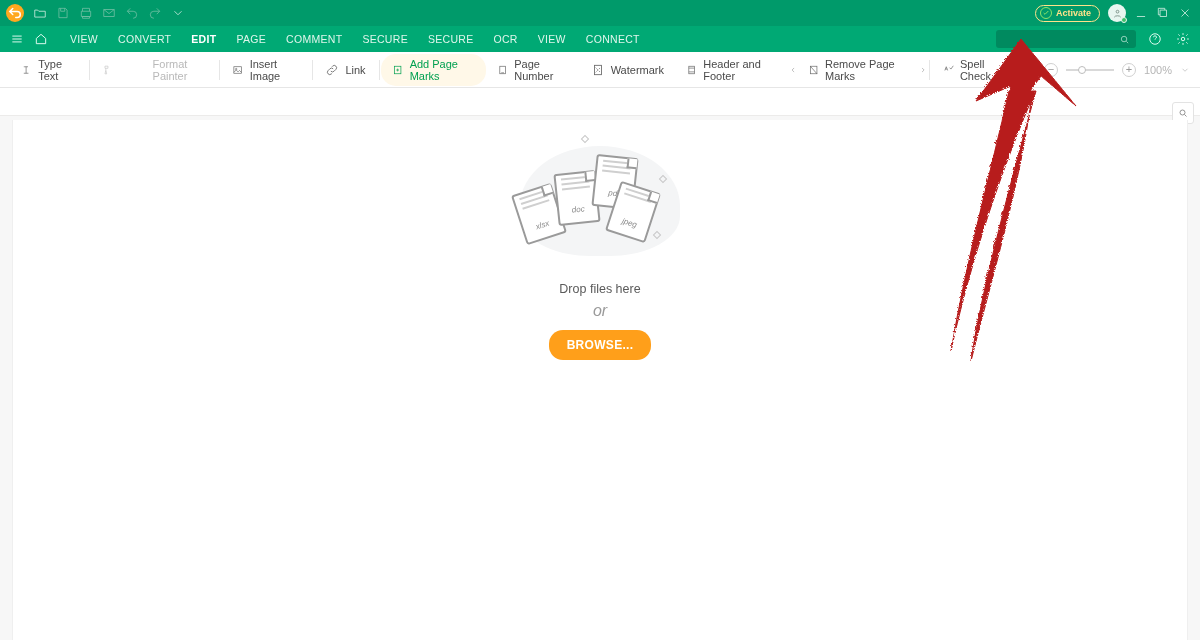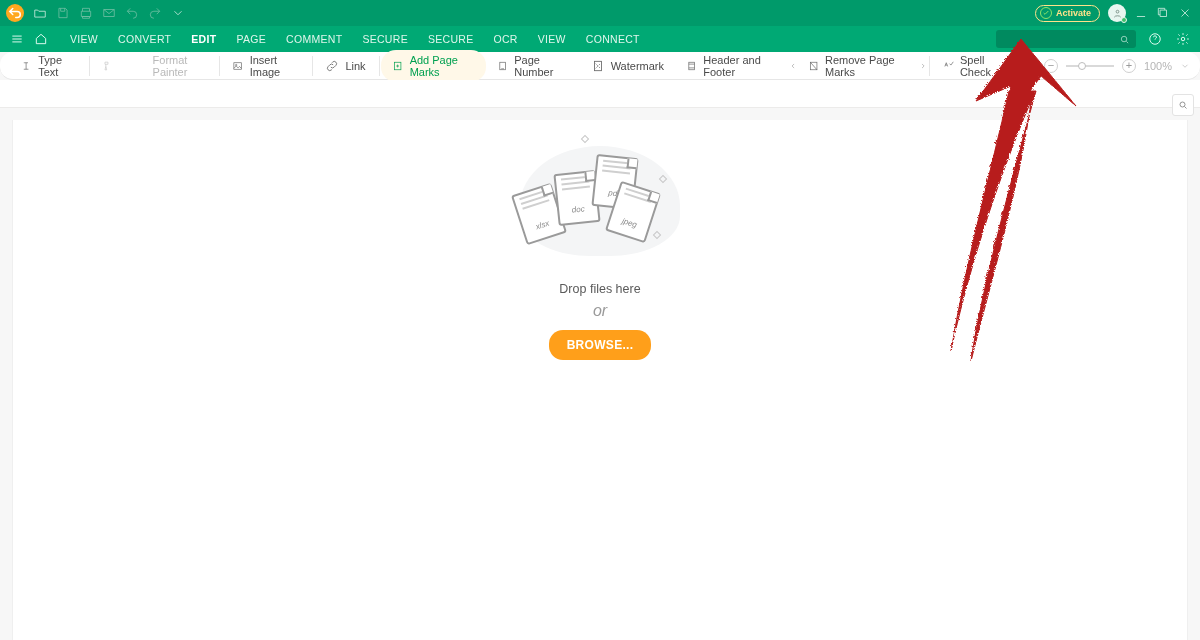--- a/index.html
+++ b/index.html
@@ -26,21 +26,21 @@
   .nav-ico svg { stroke:#eafff5; fill:none; stroke-width:1.6; width:14px; height:14px; }
   .nav-tabs { display:flex; align-items:center; gap:0; margin-left:4px; }
   .nav-tab { font-size:10.5px; letter-spacing:0.3px; color:#dff6ec; padding:0 10px; height:40px; display:flex; align-items:center; position:relative; cursor:pointer; }
   .nav-tab.active { color:#ffffff; font-weight:600; }
   .nav-tab.active::after { content:""; position:absolute; left:8px; right:8px; bottom:0; height:2px; background:#ffffff; }
   .nav-right { margin-left:auto; display:flex; align-items:center; gap:10px; padding-right:8px; }
   .searchbox { width:140px; height:18px; background:#008a5f; border-radius:3px; display:flex; align-items:center; padding:0 6px; }
   .searchbox svg { width:11px; height:11px; stroke:#bfe6d6; fill:none; stroke-width:1.6; margin-left:auto; }
 
   
-  .ribbon { height: 28px; background:#ffffff; border-bottom:1px solid #e6e6e6; display:flex; align-items:center; padding:0 10px; gap:0; position:relative;border-radius:13px; }
+  .ribbon { height: 36px; background:#ffffff; border-bottom:1px solid #e6e6e6; display:flex; align-items:center; padding:0 10px; gap:0; position:relative; }
   .rb-item { display:flex; align-items:center; gap:6px; padding:0 11px; height:32px; font-size:11px; color:#4a4a4a; cursor:pointer; border-radius:15px; }
   .rb-item svg { width:14px; height:14px; stroke:#6b6b6b; fill:none; stroke-width:1.5; }
   .rb-item.highlight { background:#fff8e8; color:#00a050; }
   .rb-item.highlight svg { stroke:#00a050; }
   .rb-item.faded { color:#b9b9b9;gap:40px; }
   .rb-item.faded svg { stroke:#c4c4c4; }
   .rb-divider { width:1px; height:20px; background:#e6e6e6; margin:0 2px; }
   .chev { width:10px; height:10px; stroke:#8a8a8a; }
   .ribbon .zoom { margin-left:auto; display:flex; align-items:center; gap:8px; color:#b5b5b5; font-size:11px; }
   .zoom .track { width:48px; height:2px; background:#d9d9d9; position:relative; }

